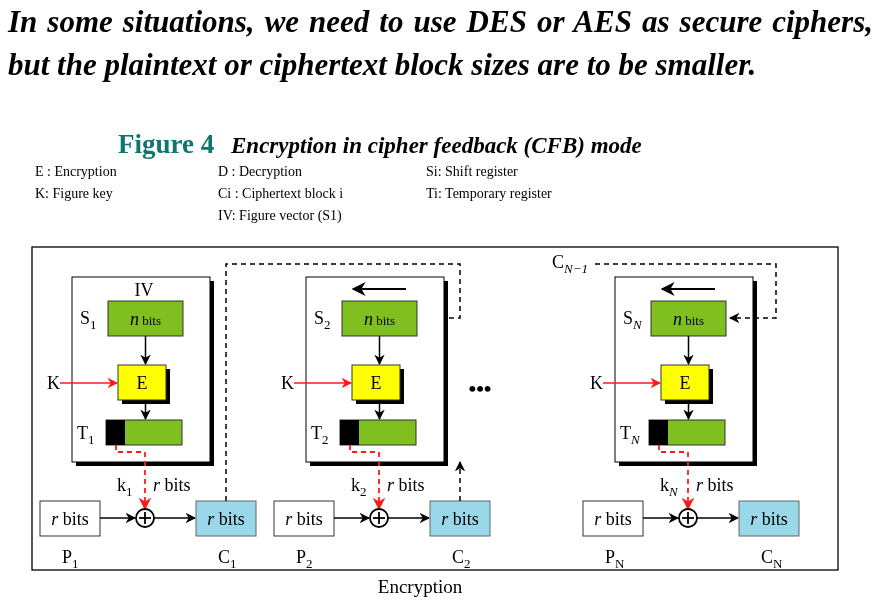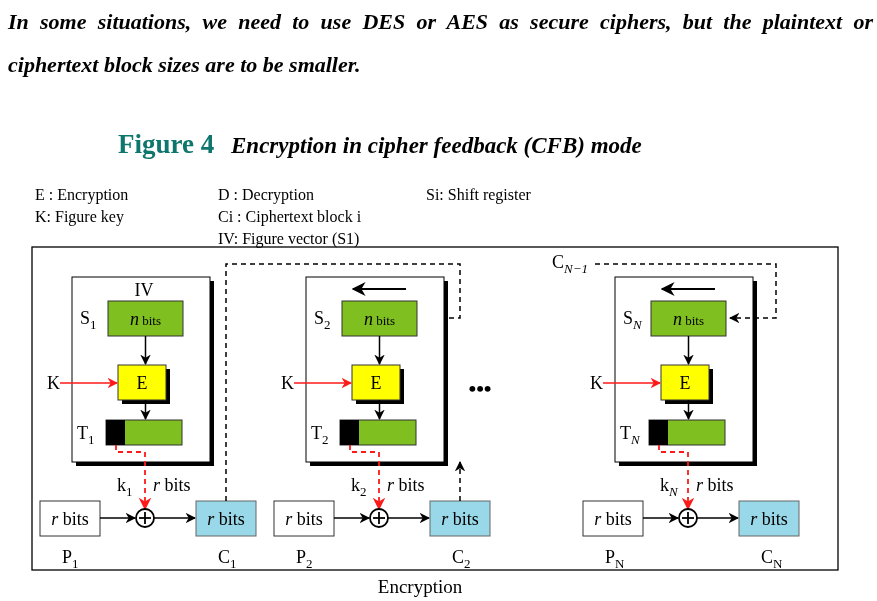--- a/index.html
+++ b/index.html
@@ -1,21 +1,21 @@
 <!DOCTYPE html>
 <html><head>
 <meta charset="utf-8">
 <style>
   html, body { margin:0; padding:0; background:#ffffff; }
   body { width:877px; height:601px; position:relative; overflow:hidden; font-family:"Liberation Serif", serif; color:#000; }
-  .intro { position:absolute; left:8px; top:0px; width:865px; font-family:"Liberation Serif", serif; font-weight:bold; font-style:italic; font-size:22px; line-height:43px; text-align:justify; text-align-last:left; margin:0; }
+  .intro { position:absolute; left:8px; top:0px; width:865px; font-family:"Liberation Serif", serif; font-weight:bold; font-style:italic; font-size:31px; line-height:43px; text-align:justify; text-align-last:left; margin:0; }
   .fig-title { position:absolute; left:118px; top:129px; font-size:27px; white-space:nowrap; }
   .fig-num { color:#0f766e; font-weight:bold; }
   .fig-cap { font-weight:bold; font-style:italic; font-size:23px; margin-left:10px; }
-  .legend { position:absolute; top:184px; font-size:16px; line-height:22px; white-space:nowrap; }
+  .legend { position:absolute; top:161px; font-size:14px; line-height:22px; white-space:nowrap; }
   svg { position:absolute; left:0; top:0; }
   svg text { font-family:"Liberation Serif", serif; }
 </style>
 </head>
 <body>
 
 <p class="intro">In some situations, we need to use DES or AES as secure ciphers, but the plaintext or ciphertext block sizes are to be smaller.</p>
 
 <div class="fig-title">
   <span class="fig-num">Figure 4</span>
@@ -26,20 +26,21 @@
   <div>E : Encryption</div>
   <div>K: Figure key</div>
 </div>
 <div class="legend" style="left:218px">
   <div>D :  Decryption</div>
   <div>Ci : Ciphertext block i</div>
   <div>IV: Figure vector (S1)</div>
 </div>
 <div class="legend" style="left:426px">
   <div>Si: Shift register</div>
+  <div>Ti: Temporary register</div>
 </div>
 
 <svg id="diagram" width="877" height="601" viewBox="0 0 877 601">
   <defs>
     <marker id="ah" viewBox="0 0 10 10" refX="9" refY="5" markerWidth="7" markerHeight="7" orient="auto-start-reverse">
       <path d="M0,0 L10,5 L0,10 L3,5 z" fill="#000"></path>
     </marker>
     <marker id="ahr" viewBox="0 0 10 10" refX="9" refY="5" markerWidth="7" markerHeight="7" orient="auto-start-reverse">
       <path d="M0,0 L10,5 L0,10 L3,5 z" fill="#ff1a1a"></path>
     </marker>

